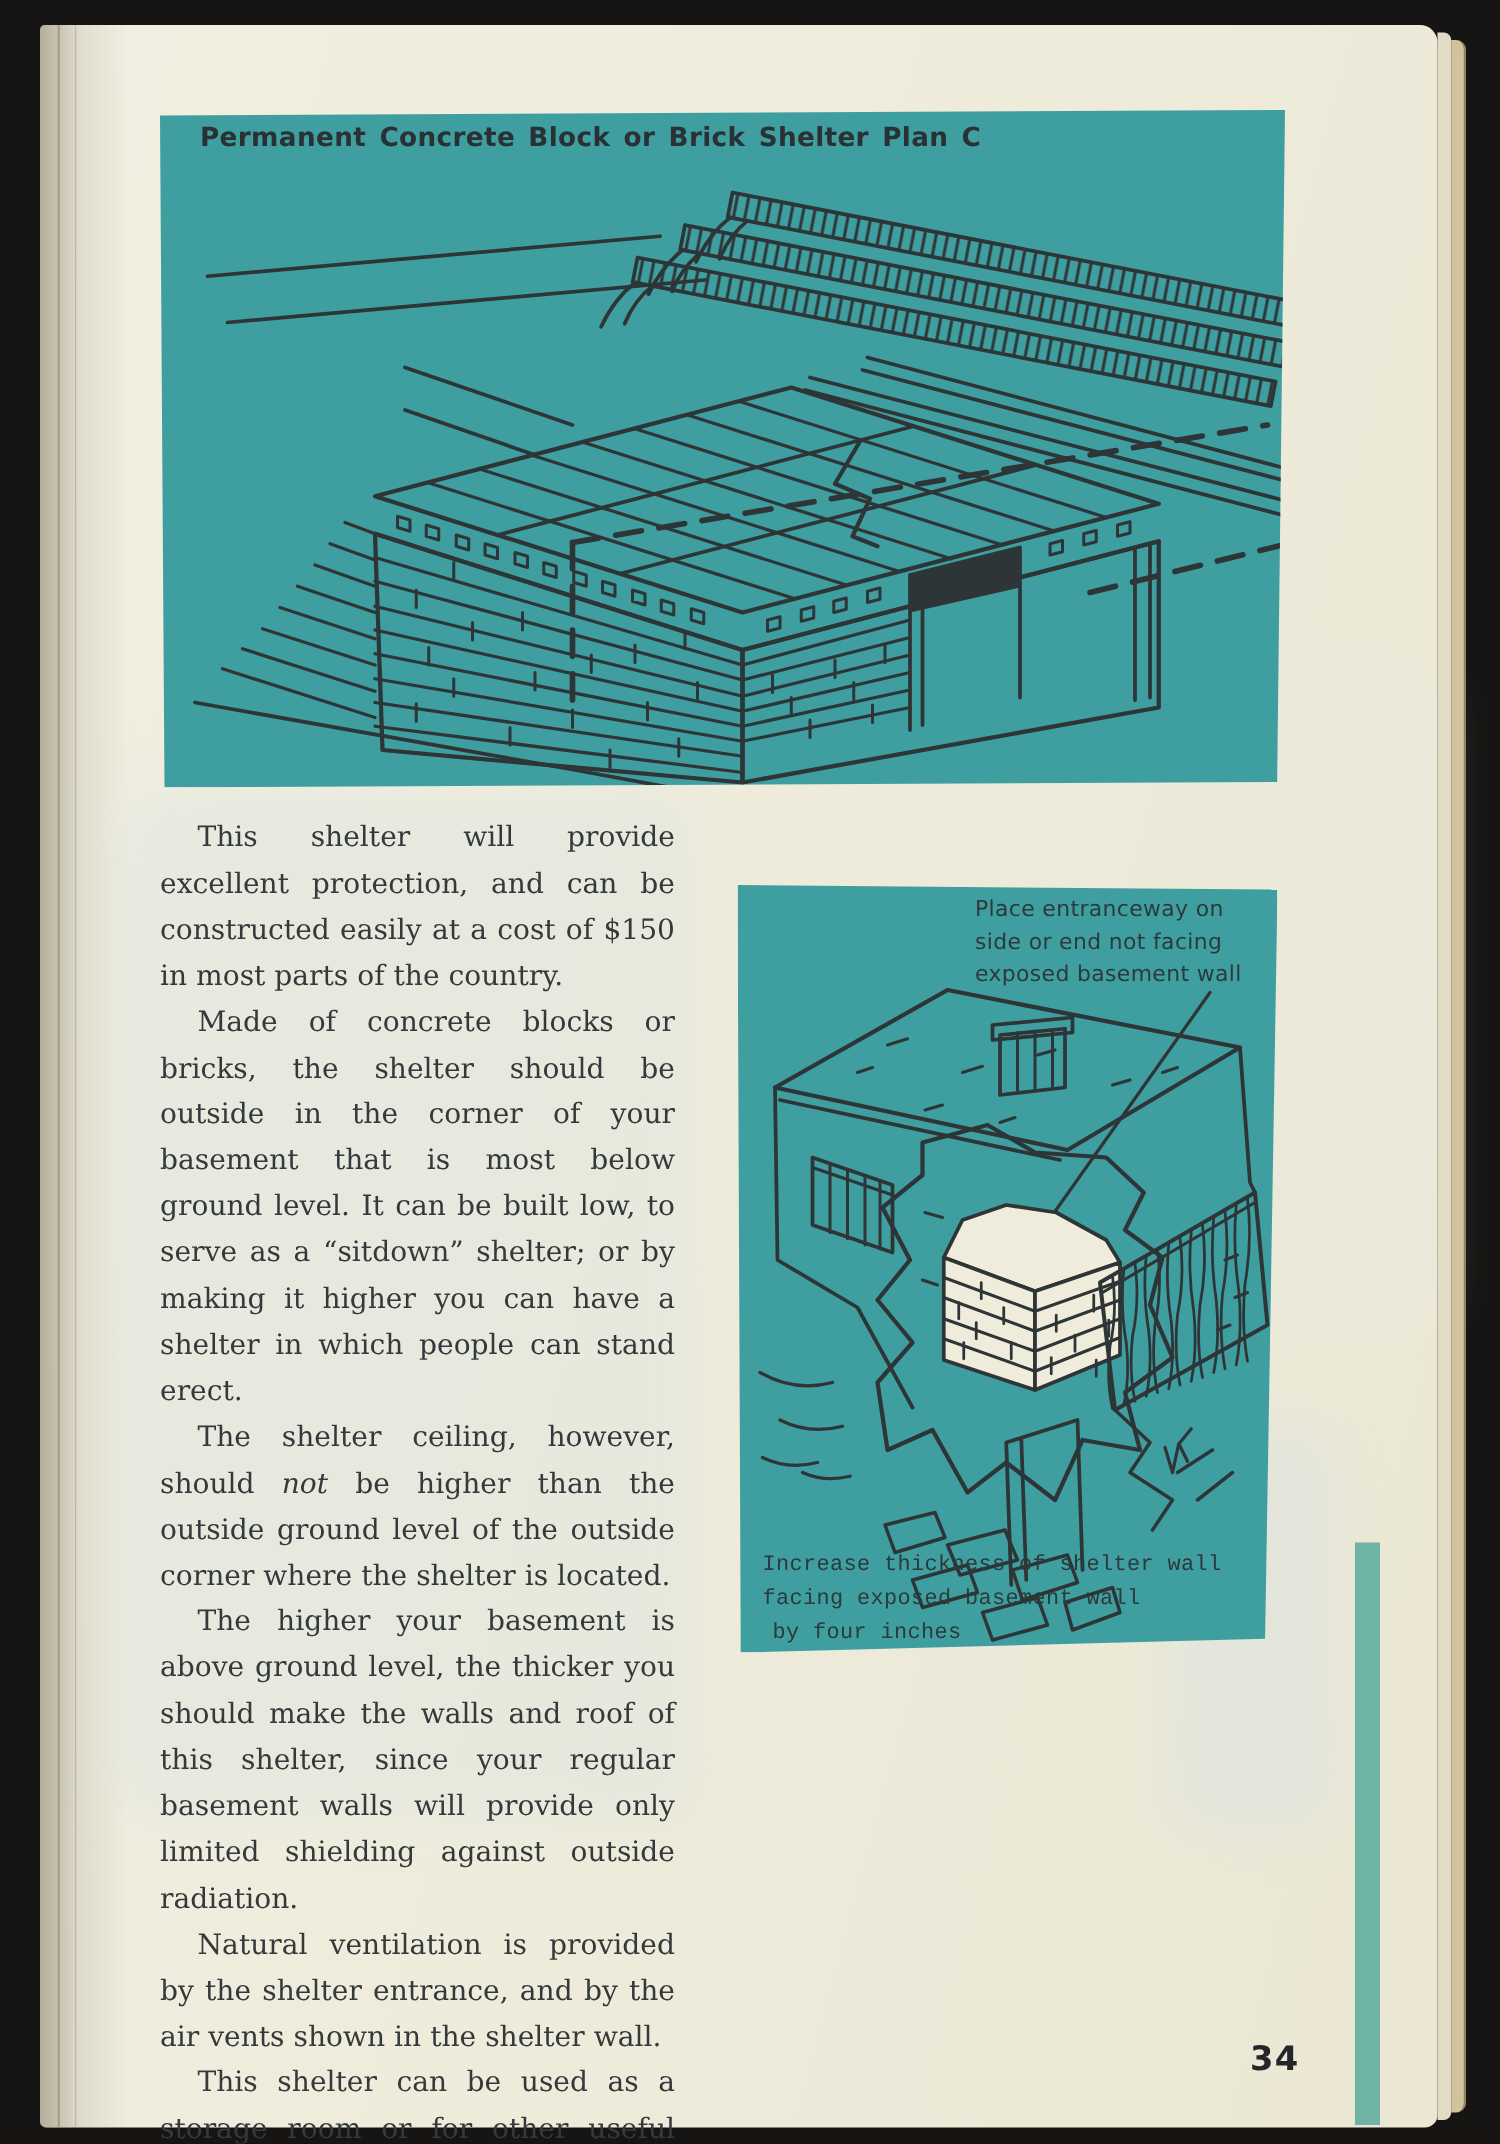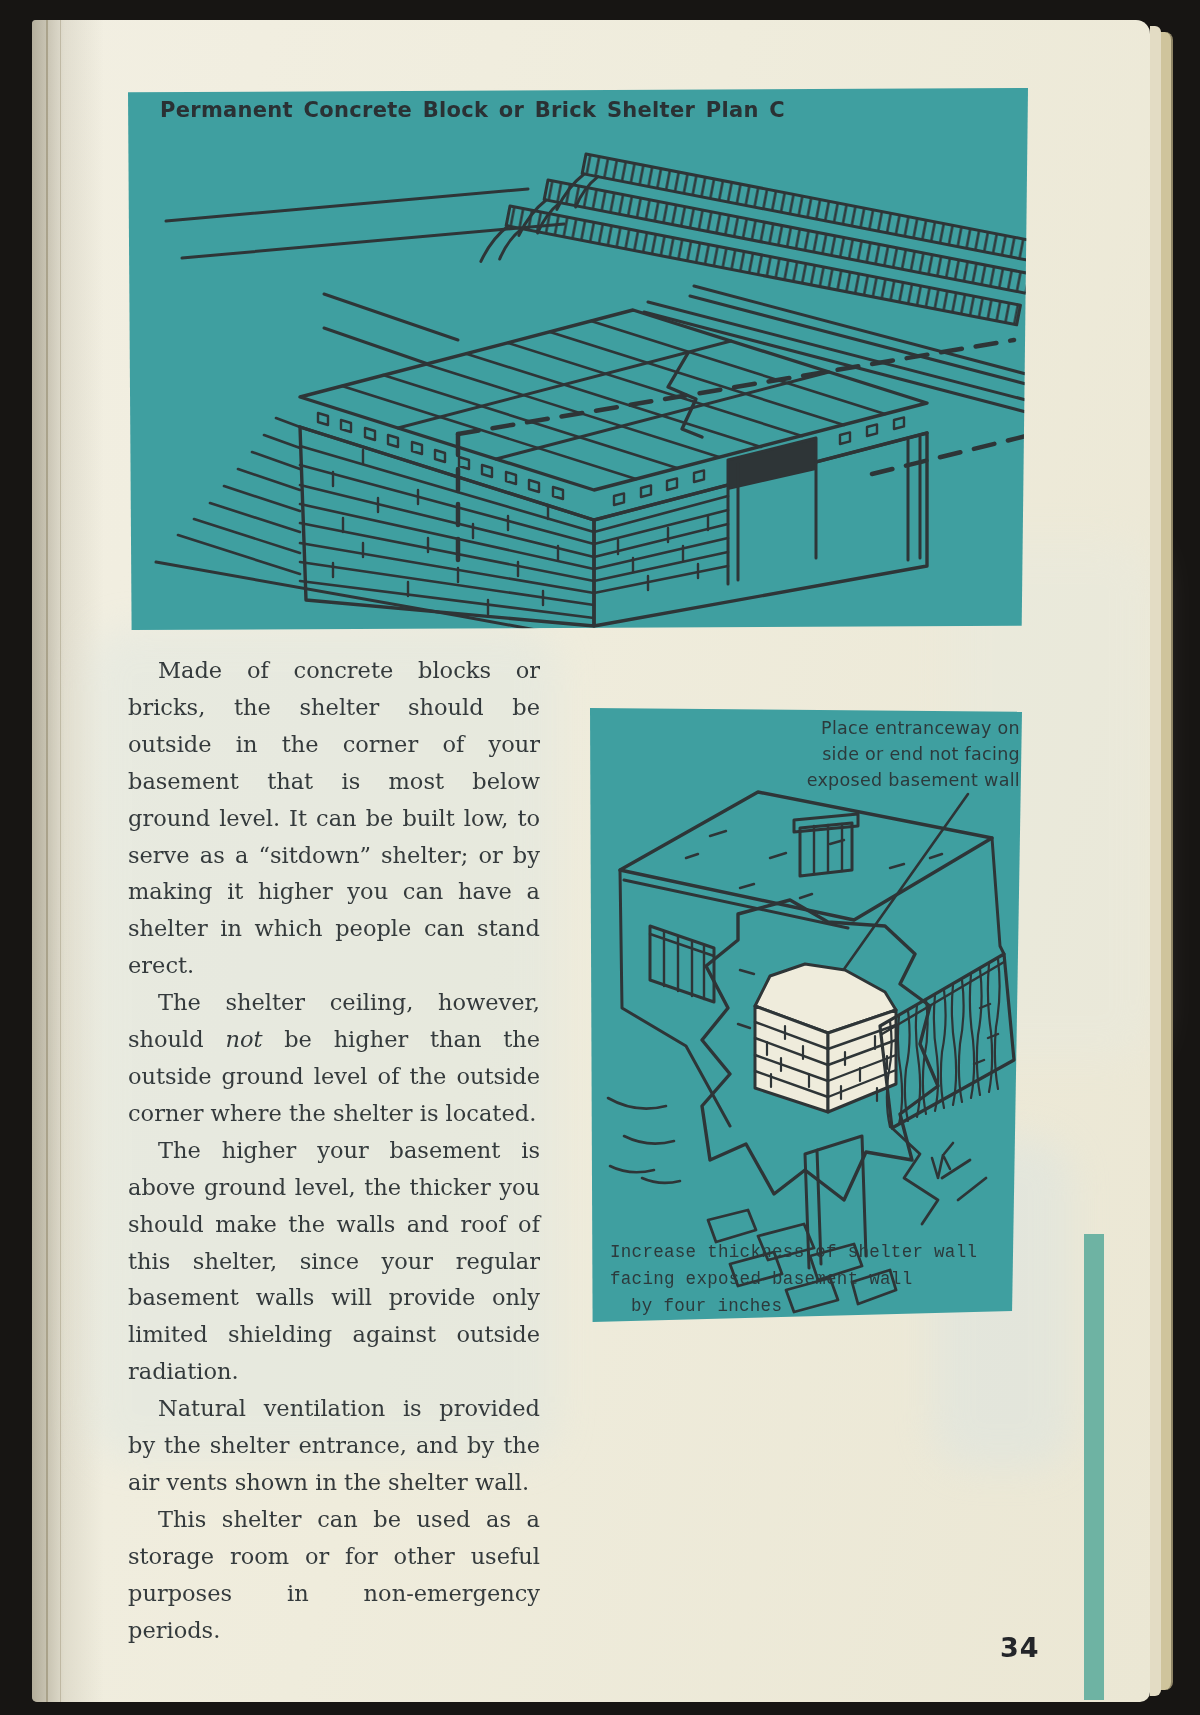--- a/index.html
+++ b/index.html
@@ -27,24 +27,24 @@
   .panel{position:absolute;background:var(--panel-teal,#3f9fa0);}
   .panel-1{left:128px;top:88px;width:900px;height:542px;clip-path:polygon(0 0.8%,100% 0,99.3% 99.2%,0.4% 100%);}
   .panel-2{left:590px;top:708px;width:432px;height:614px;clip-path:polygon(0 0,100% 0.6%,97.7% 98.2%,0.6% 100%);}
   .panel svg{position:absolute;left:0;top:0;width:100%;height:100%;color:var(--ink,#2e3537);}
 
   .fig-title{position:absolute;left:12px;top:9px;width:870px;
              font:bold 21px/26px "DejaVu Sans","Liberation Sans",sans-serif;
              color:var(--title-ink,#2a3134);letter-spacing:.3px;word-spacing:3px;margin-left:20px;}
   .cap{position:absolute;font:17.5px/26px "DejaVu Sans","Liberation Sans",sans-serif;
        color:var(--caption-ink,#2c3a3c);letter-spacing:.3px;}
-  .cap-top{left:190px;top:7px;width:240px;text-align:right;}
+  .cap-top{left:190px;top:7px;width:240px;}
   .cap-bottom{left:20px;top:531px;width:400px;line-height:27px;font-family:Liberation Mono, monospace;}
   .cap-line{display:block;}
-  .cap-indent{padding-left:8px;margin-left:13px;}
+  .cap-indent{padding-left:8px;}
 
   .body-col{position:absolute;left:128px;top:652px;width:412px;
             font-family:"DejaVu Serif","Liberation Serif",serif;font-size:22.5px;line-height:36.9px;
             color:var(--text-ink,#343a3c);text-align:justify;}
   .body-col p{margin:0;text-indent:30px;}
   .body-col em{font-style:italic;}
 
   .page-number{position:absolute;left:1000px;top:1632px;
                font:bold 27px "DejaVu Sans","Liberation Sans",sans-serif;color:#24262a;letter-spacing:1px;}
 </style>
@@ -117,20 +117,21 @@
         <path d="M490,452 v14 M540,440 v14 M580,428 v14 M505,470 v14 M555,458 v14 M520,488 v14 M570,476 v14" stroke-width="2.4"></path>
         <polygon points="600,372 688,350 688,382 600,402" fill="currentColor" stroke="none"></polygon>
         <path d="M600,372 L600,496 M688,350 L688,470 M610,376 L610,492 M600,372 L688,350"></path>
         <path d="M780,352 L780,472 M792,349 L792,470"></path>
       </g>
     </svg>
     <div class="fig-title">Permanent Concrete Block or Brick Shelter Plan C</div>
   </div>
 
   <div class="body-col">
+    <p>This shelter will provide excellent protection, and can be constructed easily at a cost of $150 in most parts of the country.</p>
     <p>Made of concrete blocks or bricks, the shelter should be outside in the corner of your basement that is most below ground level. It can be built low, to serve as a “sitdown” shelter; or by making it higher you can have a shelter in which people can stand erect.</p>
     <p><span>The shelter ceiling, however, should </span><em>not</em><span> be higher than the outside ground level of the outside corner where the shelter is located.</span></p>
     <p>The higher your basement is above ground level, the thicker you should make the walls and roof of this shelter, since your regular basement walls will provide only limited shielding against outside radiation.</p>
     <p>Natural ventilation is provided by the shelter entrance, and by the air vents shown in the shelter wall.</p>
     <p>This shelter can be used as a storage room or for other useful purposes in non-emergency periods.</p>
   </div>
 
   <div class="panel panel-2">
     <svg viewBox="0 0 432 614" aria-hidden="true">
       <g fill="none" stroke="currentColor" stroke-width="3" stroke-linecap="round" stroke-linejoin="round">

